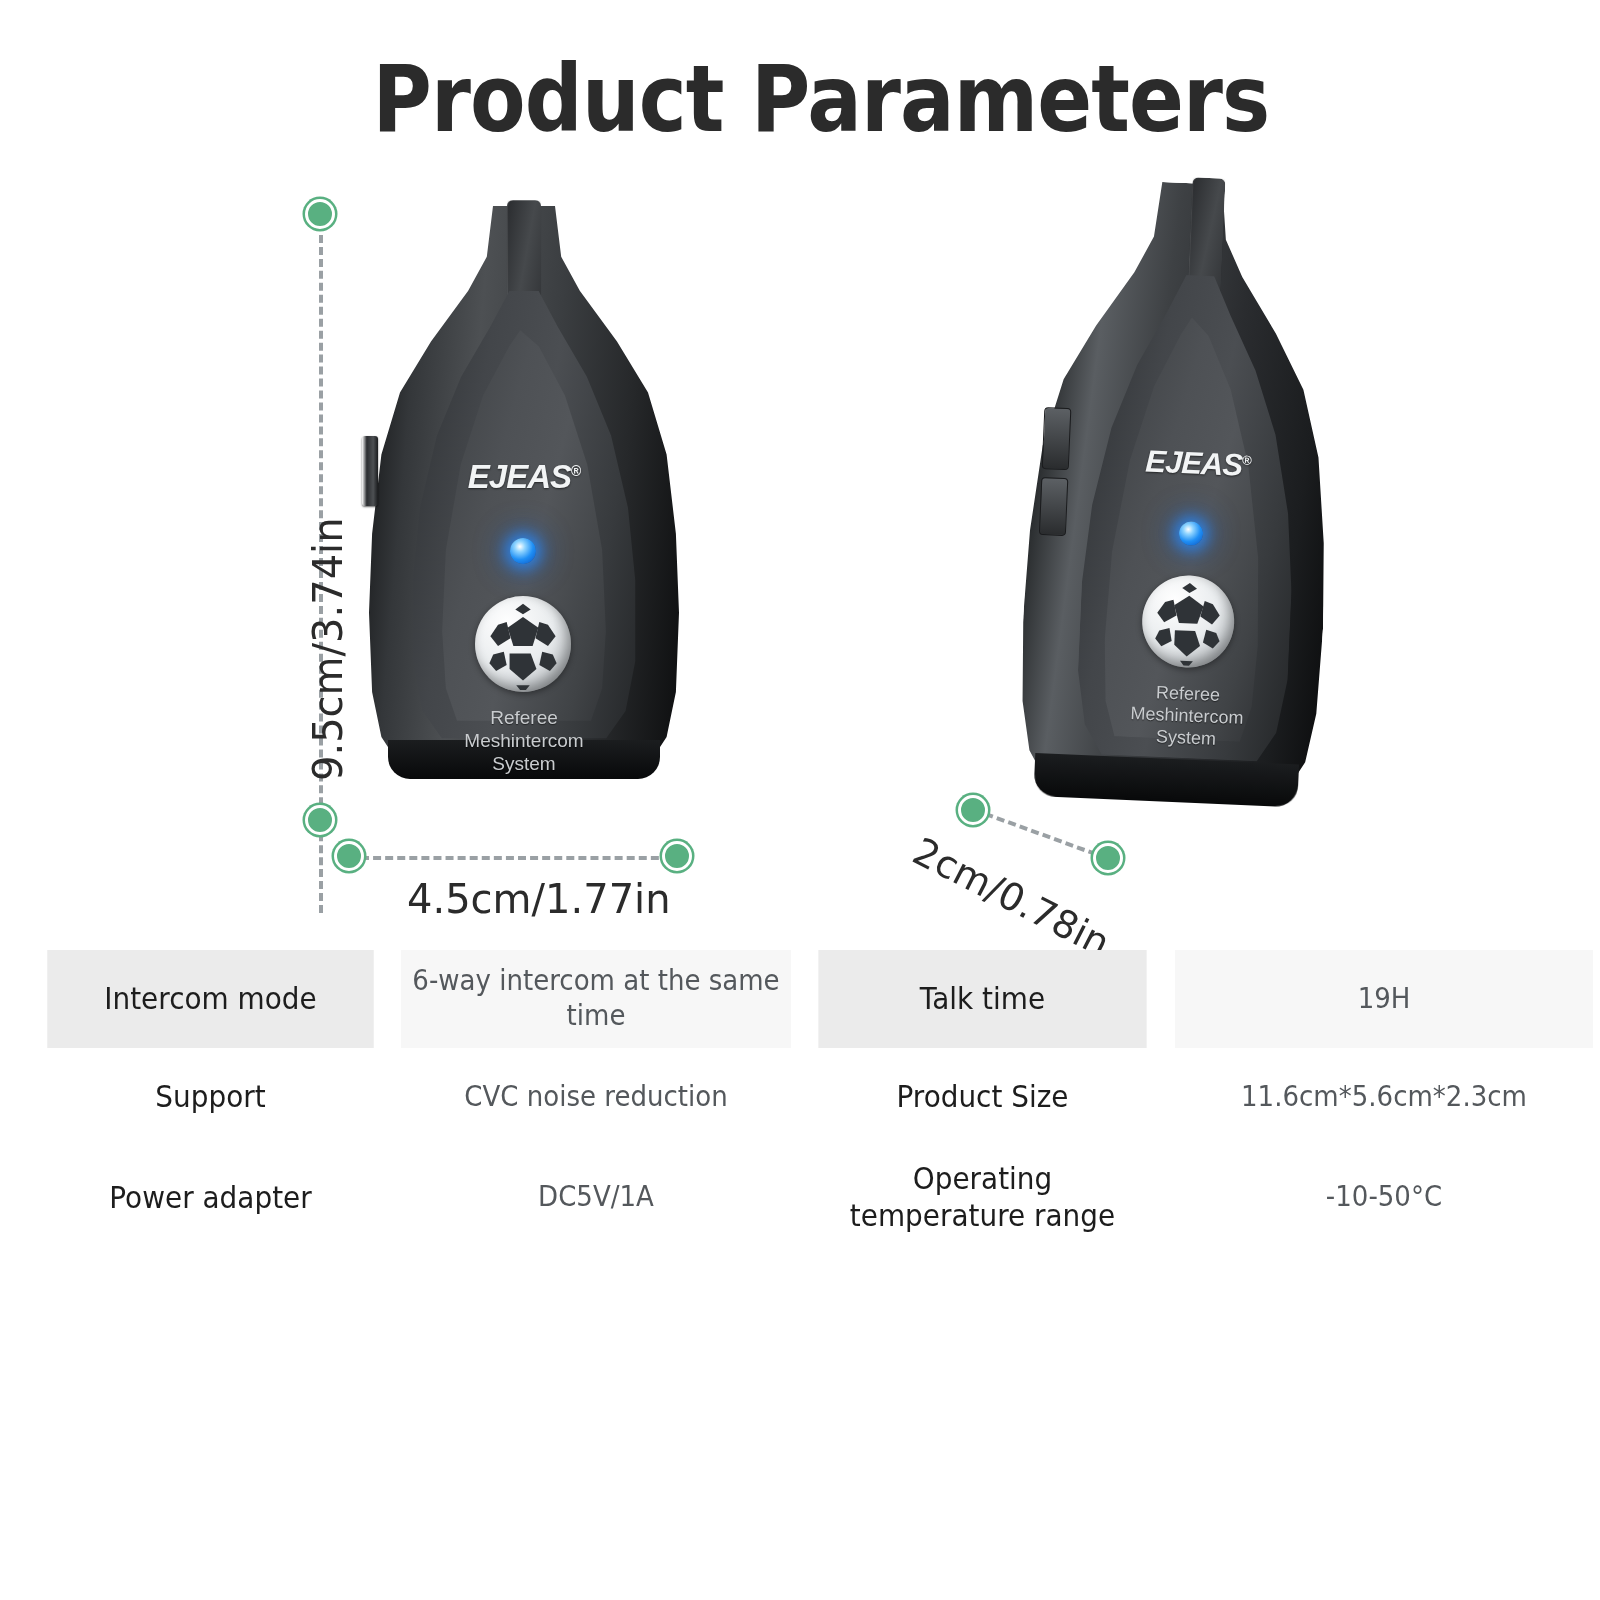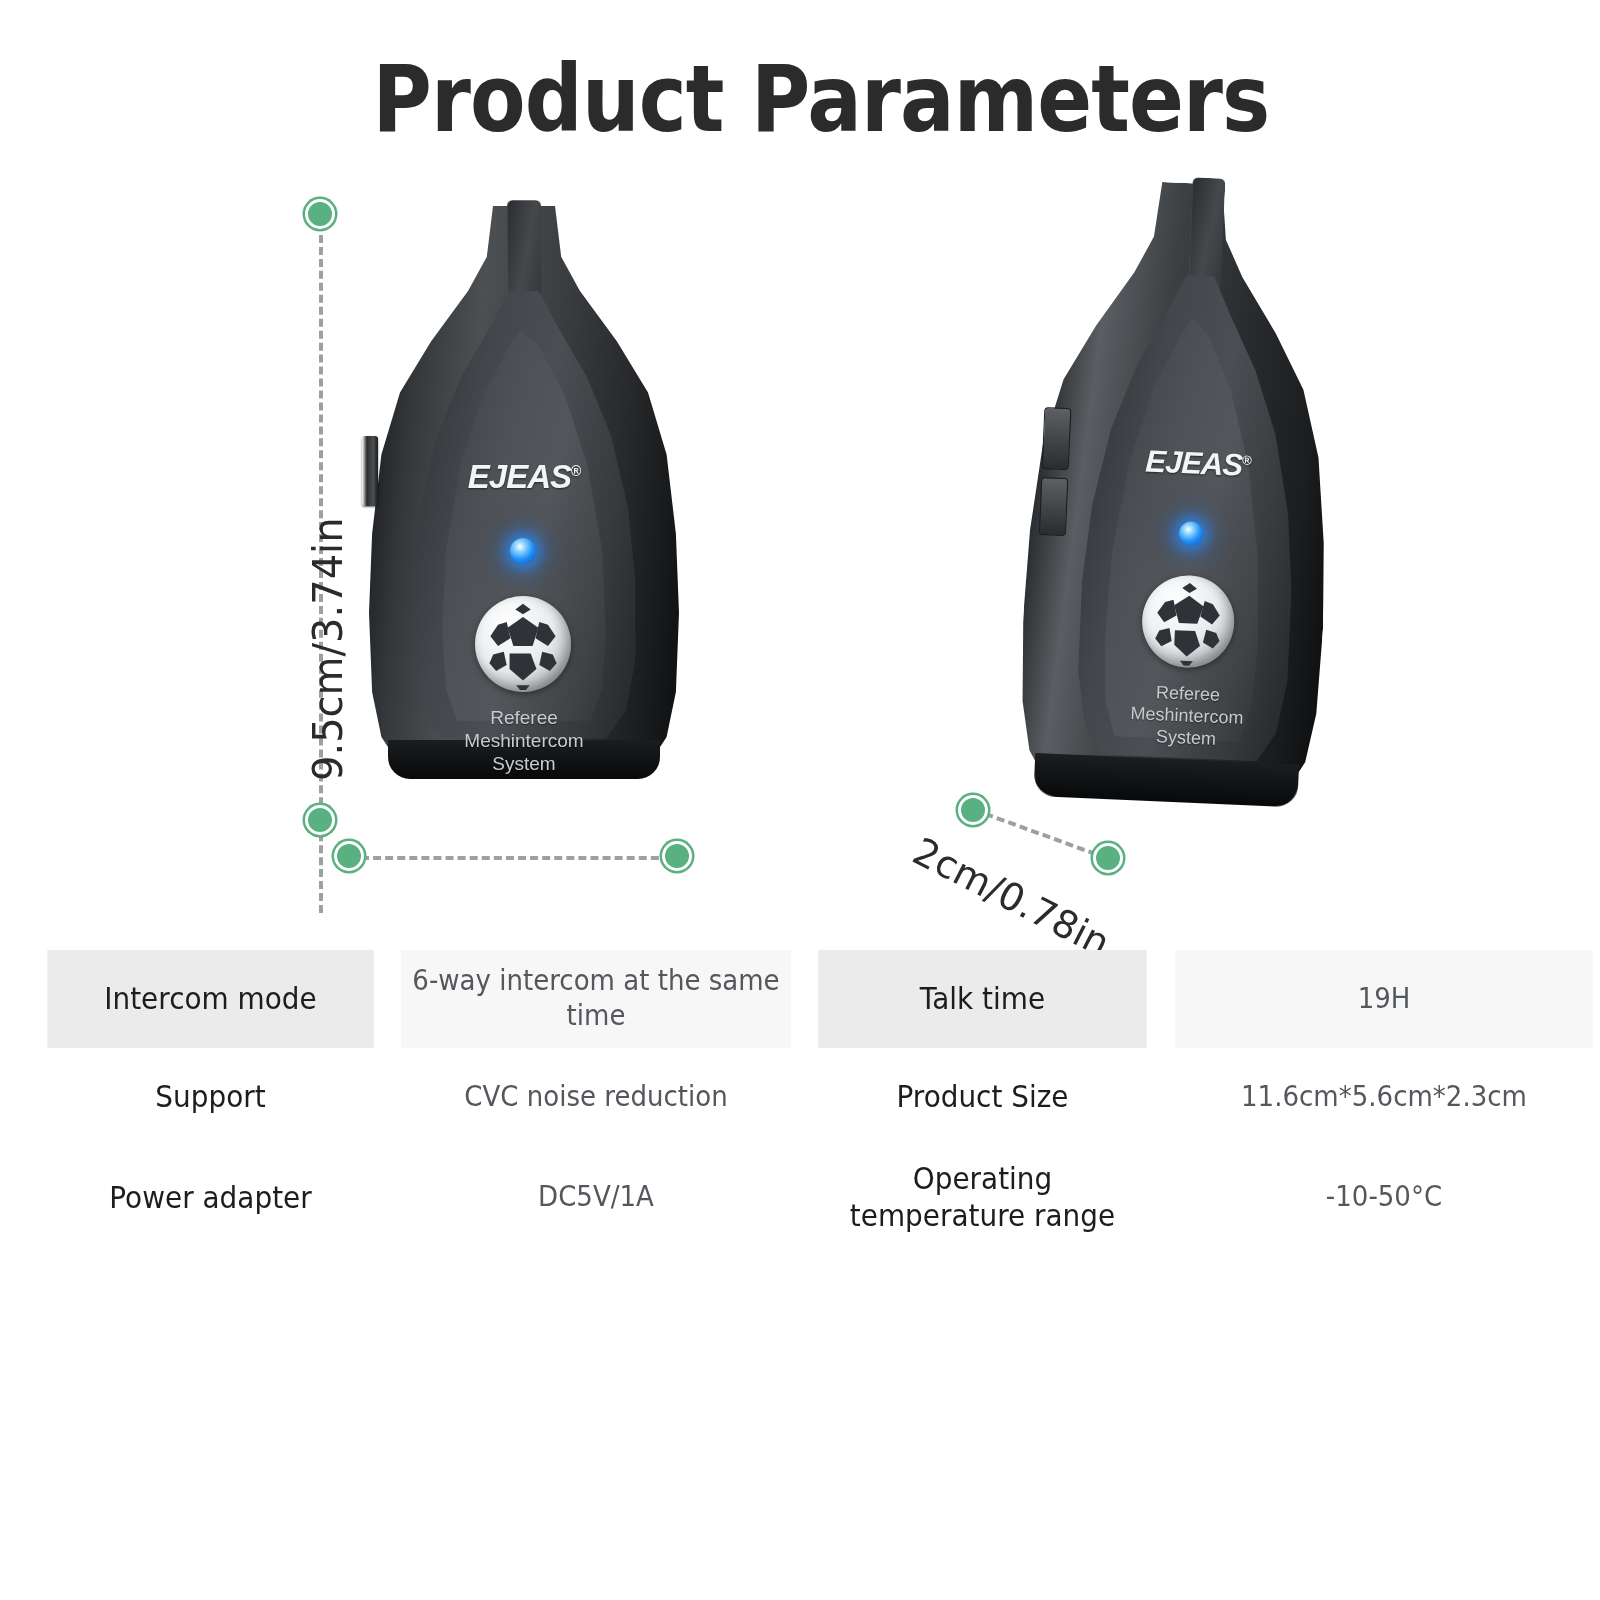--- a/index.html
+++ b/index.html
@@ -210,20 +210,21 @@
     </div>
 
     <div class="dash-v" style="left:298px; top:62px; height:690px;"></div>
     <div class="gdot" style="left:284px; top:38px;"></div>
     <div class="gdot" style="left:284px; top:644px;"></div>
     <div class="dim-label" style="left:284px; top:620px; font-size:40px; transform: rotate(-90deg);">9.5cm/3.74in</div>
 
     <div class="dash-h" style="left:340px; top:695px; width:322px;"></div>
     <div class="gdot" style="left:313px; top:680px;"></div>
     <div class="gdot" style="left:641px; top:680px;"></div>
+    <div class="dim-label" style="left:386px; top:715px; font-size:40px;">4.5cm/1.77in</div>
 
     <div class="device" style="left:1008px; top:22px; width:300px; height:610px; transform: rotate(2.5deg);">
       <div class="dev-silhouette" style="background: linear-gradient(95deg, #101112 0%, #2c2f31 10%, #5a5e62 22%, #3e4144 40%, #2a2c2f 62%, #1b1d1f 85%, #0c0d0e 100%);"></div>
       <div class="dev-clip" style="left:50%;"></div>
       <div class="dev-inner" style="left:16%; width:76%;"></div>
       <div class="dev-face" style="left:24%; width:58%;"></div>
       <div class="dev-base"></div>
 
       <div class="side-port" style="left:12px; top:230px; width:27px; height:62px;"></div>
       <div class="side-port" style="left:12px; top:300px; width:27px; height:58px;"></div>

